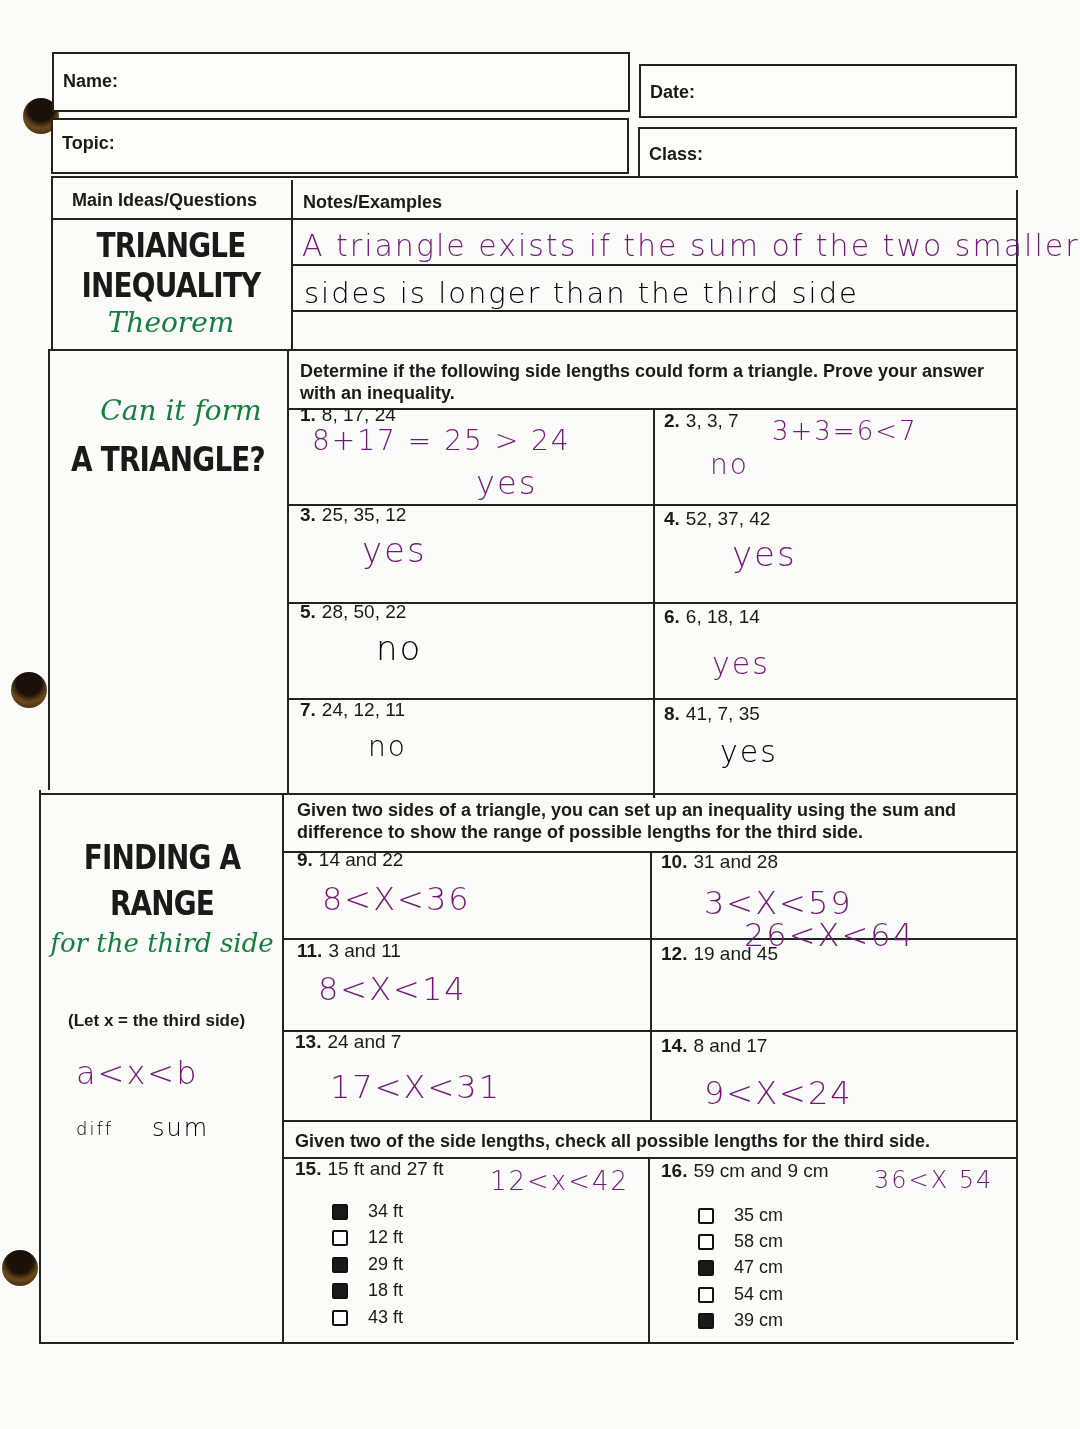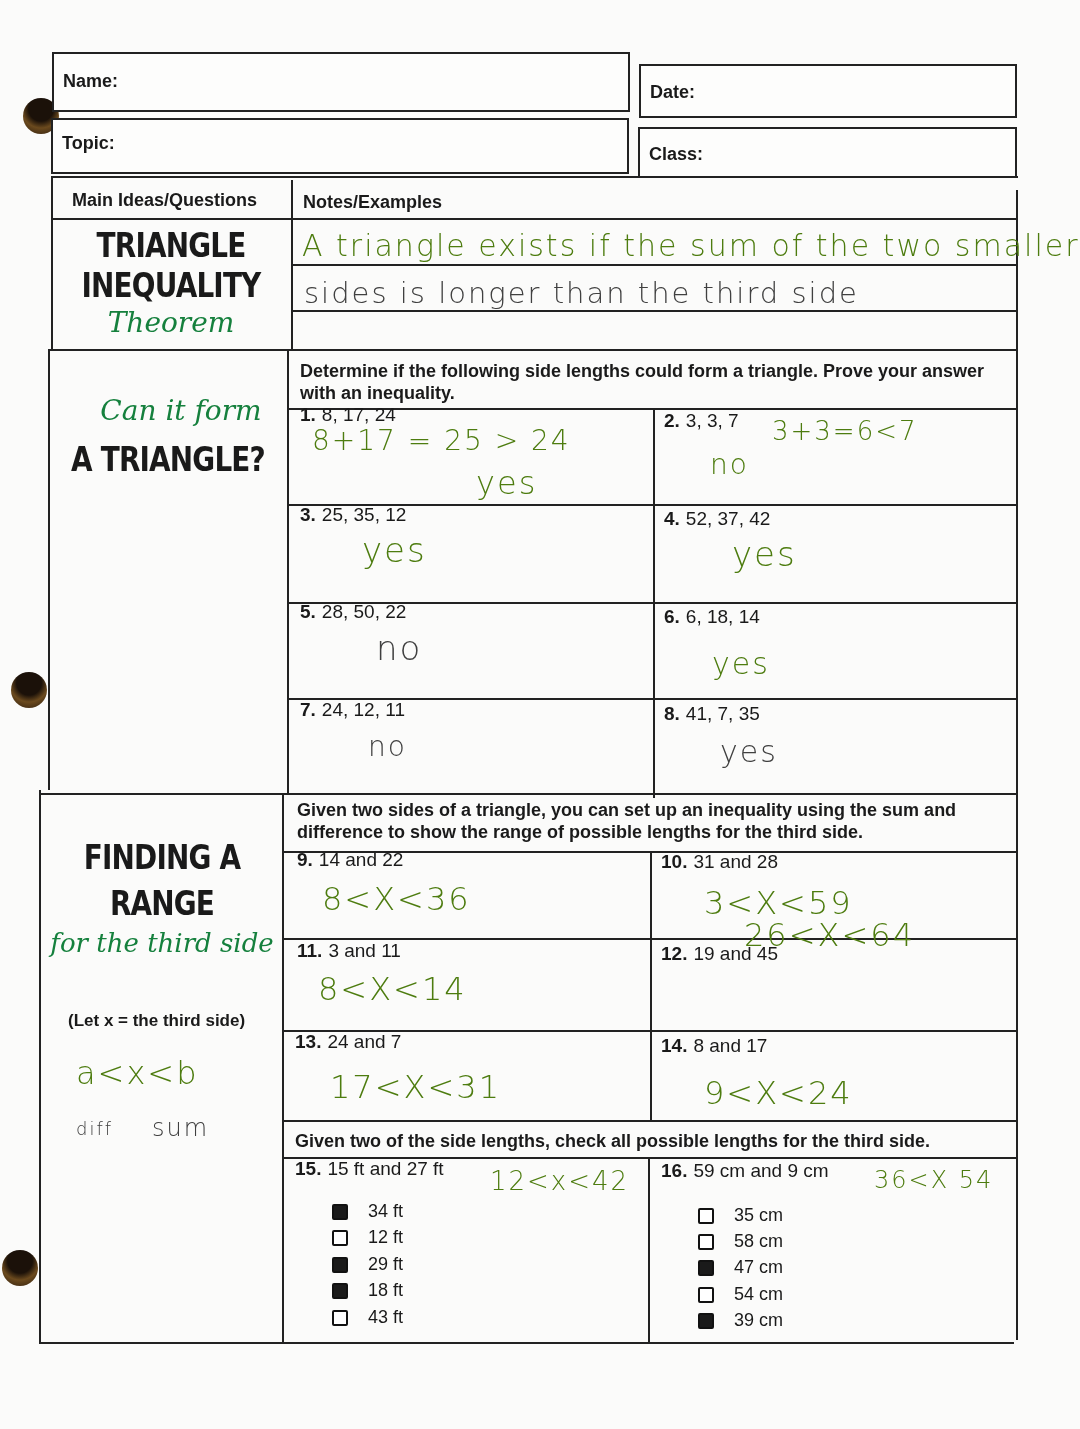--- a/index.html
+++ b/index.html
@@ -19,24 +19,24 @@
   .bigtitle {
     position: absolute; text-align: center; font-family: "DejaVu Sans", sans-serif;
     font-weight: bold; font-size: 34px; letter-spacing: -1px; transform: scaleX(0.82); transform-origin: center;
     line-height: 42px;
   }
   .script {
     position: absolute; text-align: center; font-family: "DejaVu Serif", serif; font-style: italic;
     font-size: 28px; color: #15803d;
   }
   .hand {
-    position: absolute; font-family: "DejaVu Sans", sans-serif; font-weight: 200; color: #4d7c0f;
+    position: absolute; font-family: "DejaVu Sans", sans-serif; font-weight: 200; color: #701a75;
     letter-spacing: 2px;
   }
-  .hand.light { color: #404040; }
+  .hand.light { color: #000000; }
   .instr { position: absolute; font-weight: bold; font-size: 18px; line-height: 22px; }
   .qnum { font-weight: bold; margin-right: 6px; }
   .q { position: absolute; font-size: 19px; }
   .opt { position: absolute; font-size: 18px; display: flex; align-items: center; }
   .cb {
     width: 12px; height: 12px; border: 2px solid #111; border-radius: 2px; margin-right: 20px; background: #fff;
   }
   .cb.checked { background: #1a1a1a; }
   .letx { position: absolute; font-weight: bold; font-size: 17px; }
 </style>

